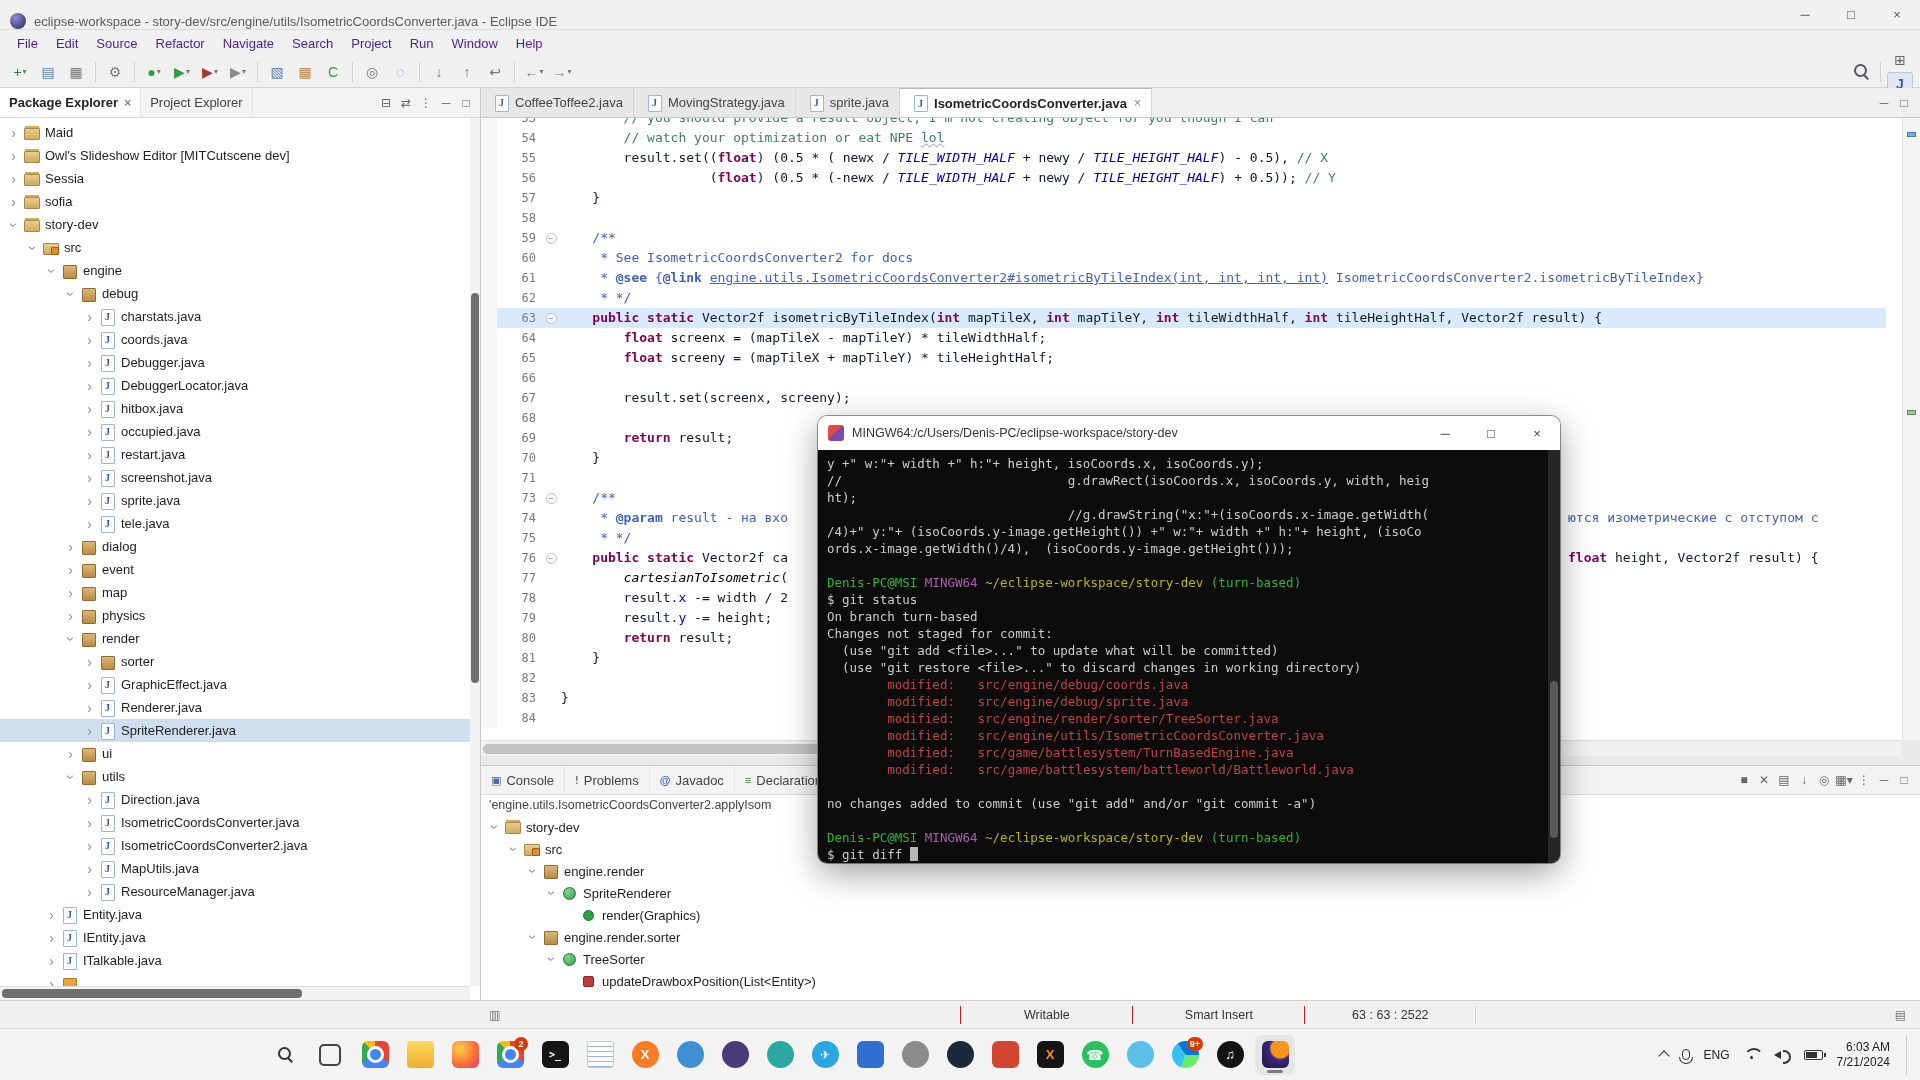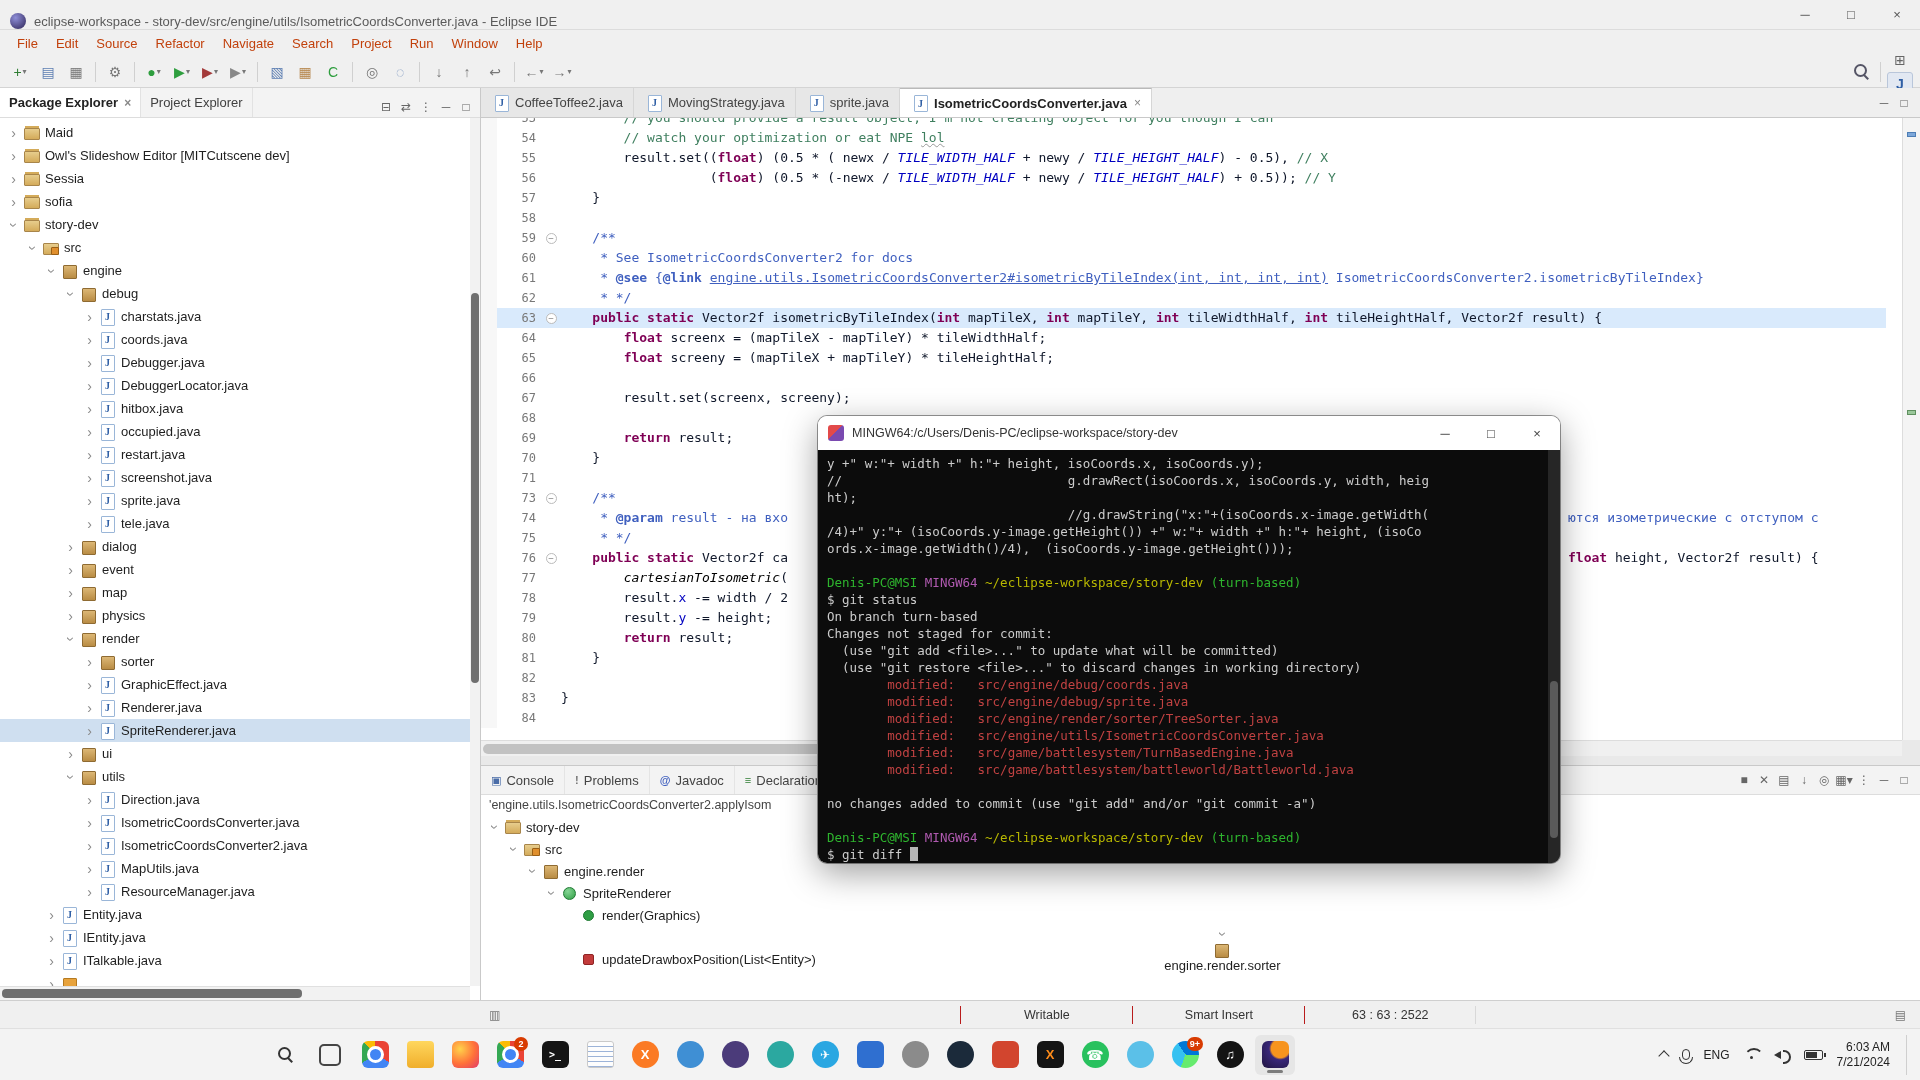--- a/index.html
+++ b/index.html
@@ -8,37 +8,37 @@
 
 
 #titlebar{position:absolute;left:0;top:0;width:1920px;height:30px;background:#f0f0f0;border-bottom:1px solid #dcdcdc;display:flex;align-items:flex-end;padding-left:10px}
 #app-icon{width:16px;height:16px;border-radius:50%;background:radial-gradient(circle at 35% 30%,#8f8fd8,#2c2255);flex:none}
 #win-title{color:#5a5a5a;margin-left:8px;font-size:13px;white-space:nowrap}
 .win-btns{margin-left:auto;display:flex;height:100%}
 .win-btn{width:46px;display:flex;align-items:center;justify-content:center;color:#555;font-size:13px}
 
 
 #menubar{position:absolute;left:0;top:30px;width:1920px;height:26px;background:#f0f0f0;display:flex;align-items:center;padding-left:8px}
-.menu-item{padding:2px 9px;color:#c2410c;border-radius:3px}
+.menu-item{padding:2px 9px;color:#4c1d95;border-radius:3px}
 
 
 #toolbar{position:absolute;left:0;top:56px;width:1920px;height:32px;background:#f0f0f0;border-bottom:1px solid #d4d4d4;display:flex;align-items:center;padding:0 6px}
 #toolbar-left{display:flex;align-items:center}
 #toolbar-right{margin-left:auto;display:flex;align-items:center}
 .tbtn{height:24px;min-width:26px;display:flex;align-items:center;justify-content:center;margin:0 1px;border-radius:3px;font-size:14px;color:#666;border:1px solid transparent}
 .tbtn .dd{font-size:8px;color:#777;margin-left:1px}
 .tsep{width:1px;height:20px;background:#d0d0d0;margin:0 5px}
 .persp-active{background:#e2e8f2;border:1px solid #b9c6da;font-weight:bold;color:#2f5fa5}
 .mag-ic{position:relative;width:17px;height:17px;display:inline-block}
 .mag-ic::before{content:"";position:absolute;left:1px;top:1px;width:9px;height:9px;border:2px solid #556;border-radius:50%}
 .mag-ic::after{content:"";position:absolute;left:11px;top:11px;width:6px;height:2px;background:#556;transform:rotate(45deg);transform-origin:left center}
 
 
 #sidebar{position:absolute;left:0;top:88px;width:481px;height:912px;background:#fff;border-right:1px solid #c9c9c9;display:flex;flex-direction:column}
-#sidebar-header{height:30px;background:#f3f3f3;border-bottom:1px solid #ddd;display:flex;align-items:flex-end;flex:none}
+#sidebar-header{height:30px;background:#f3f3f3;border-bottom:1px solid #ddd;display:flex;align-items:center;flex:none}
 .sbtab{display:flex;align-items:center;height:100%;padding:0 9px;color:#404040;border-right:1px solid #e2e2e2;white-space:nowrap}
 .sbtab.active{background:#fff;font-weight:bold;color:#222}
 .sbtab .tclose{margin-left:6px;color:#888;font-size:12px}
 #sidebar-tools{margin-left:auto;display:flex;align-items:center;padding-right:4px;color:#666}
 .mini-btn{width:20px;height:20px;display:flex;align-items:center;justify-content:center;font-size:12px;color:#666}
 #ptree{flex:1;overflow:hidden;padding-top:3px;position:relative}
 .trow{height:23px;display:flex;align-items:center;white-space:nowrap;color:#1e1e1e}
 .trow.sel{background:#cfdff0}
 .arrow{display:inline-block;width:15px;text-align:center;color:#8a8a8a;font-size:14px;flex:none}
 .arrow.exp{transform:rotate(90deg)}
@@ -615,24 +615,29 @@
       <div class="trow" style="padding-left: 63px;">
         <span class="arrow exp">›</span>
         <span class="tic ic-class"></span>
         <span class="tlabel">SpriteRenderer</span>
       </div>
       <div class="trow" style="padding-left: 82px;">
         <span class="arrow"></span>
         <span class="tic ic-methpub"></span>
         <span class="tlabel">render(Graphics)</span>
       </div>
-      <div class="trow" style="padding-left: 44px; flex-direction: column;">
+      <div class="trow" style="padding-left: 44px;">
         <span class="arrow exp">›</span>
         <span class="tic ic-pkg"></span>
         <span class="tlabel">engine.render.sorter</span>
+      </div>
+      <div class="trow" style="padding-left: 63px;">
+        <span class="arrow exp">›</span>
+        <span class="tic ic-class"></span>
+        <span class="tlabel">TreeSorter</span>
       </div>
       <div class="trow" style="padding-left: 82px;">
         <span class="arrow"></span>
         <span class="tic ic-methpriv"></span>
         <span class="tlabel">updateDrawboxPosition(List&lt;Entity&gt;)</span>
       </div>
     </div>
 </div>
 
 <div id="statusbar">

